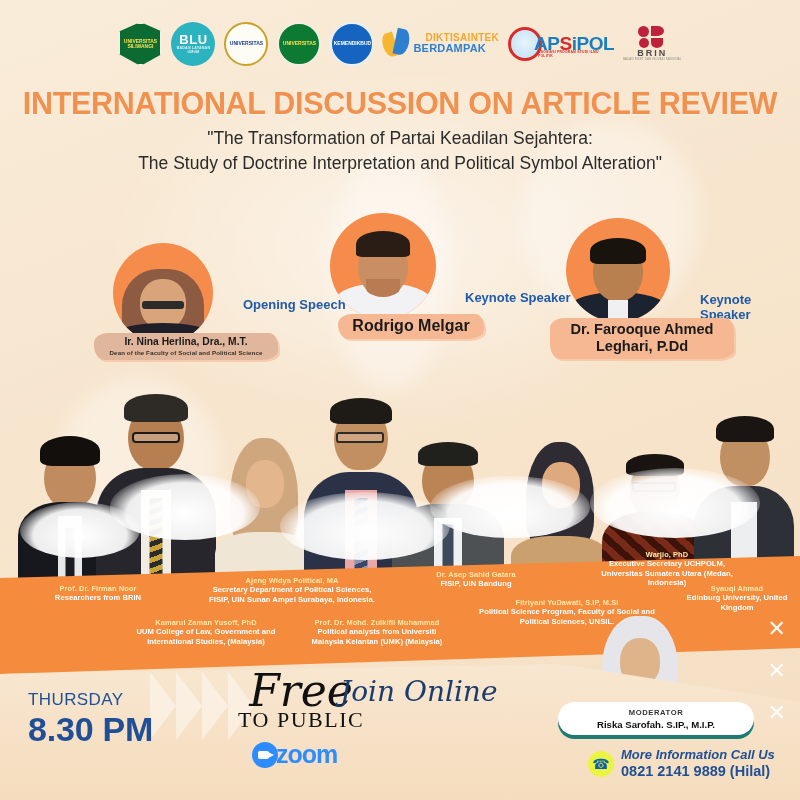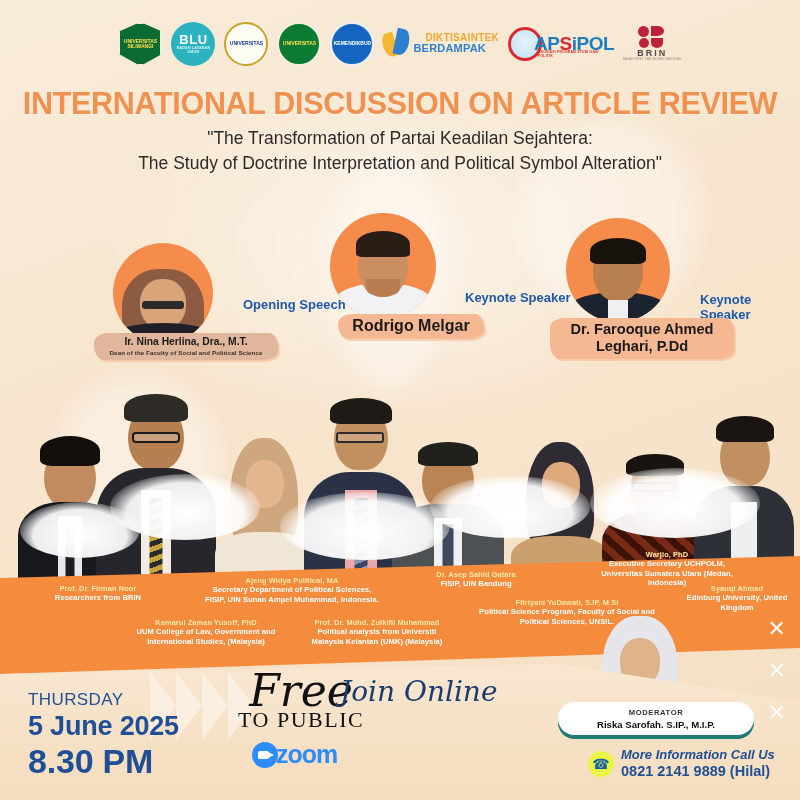--- a/index.html
+++ b/index.html
@@ -343,21 +343,21 @@
 
     <div class="cap" style="left:88px;top:618px;width:236px;">
       <div class="nm">Kamarul Zaman Yusoff, PhD</div>
       <div class="af">UUM College of Law, Government and</div>
       <div class="af">International Studies,  (Malaysia)</div>
     </div>
 
     <div class="cap" style="left:142px;top:576px;width:300px;">
       <div class="nm">Ajeng Widya Political, MA</div>
       <div class="af">Secretary Department of Political Sciences,</div>
-      <div class="af">FISIP, UIN Sunan Ampel Muhammad, Indonesia.</div>
+      <div class="af">FISIP, UIN Sunan Ampel Surabaya, Indonesia.</div>
     </div>
 
     <div class="cap" style="left:268px;top:618px;width:218px;">
       <div class="nm">Prof. Dr. Mohd. Zulkifli Muhammad</div>
       <div class="af">Political analysts from Universiti</div>
       <div class="af">Malaysia Kelantan (UMK) (Malaysia)</div>
     </div>
 
     <div class="cap" style="left:386px;top:570px;width:180px;">
       <div class="nm">Dr. Asep Sahid Gatara</div>
@@ -394,21 +394,20 @@
 
   <div class="chevrons">
     <div class="chev" style="left:0;top:0;"></div>
     <div class="chev" style="left:26px;top:0;"></div>
     <div class="chev" style="left:52px;top:0;"></div>
     <div class="chev" style="left:78px;top:0;"></div>
   </div>
 
   <div class="dayline">
     <div class="d1">THURSDAY</div>
-    <div class="d2">5 June 2025</div>
     <div class="d4">8.30 PM</div>
   </div>
 
   <div class="freeblk">
     <div class="f1">Free</div>
     <div class="f2">TO PUBLIC</div>
   </div>
 
   <div class="joinblk">
     <div class="j1">Join Online</div>

